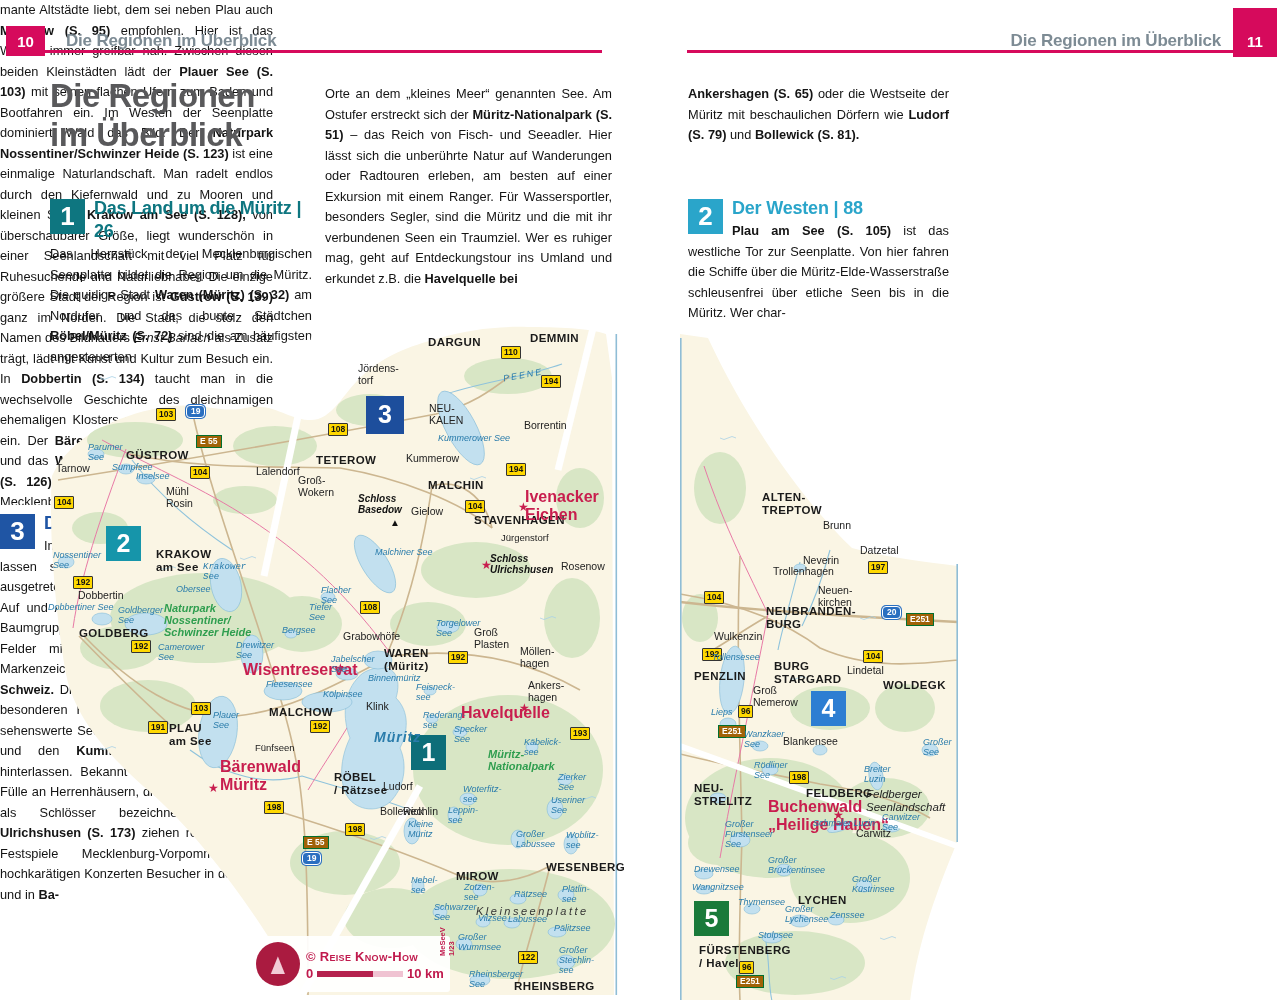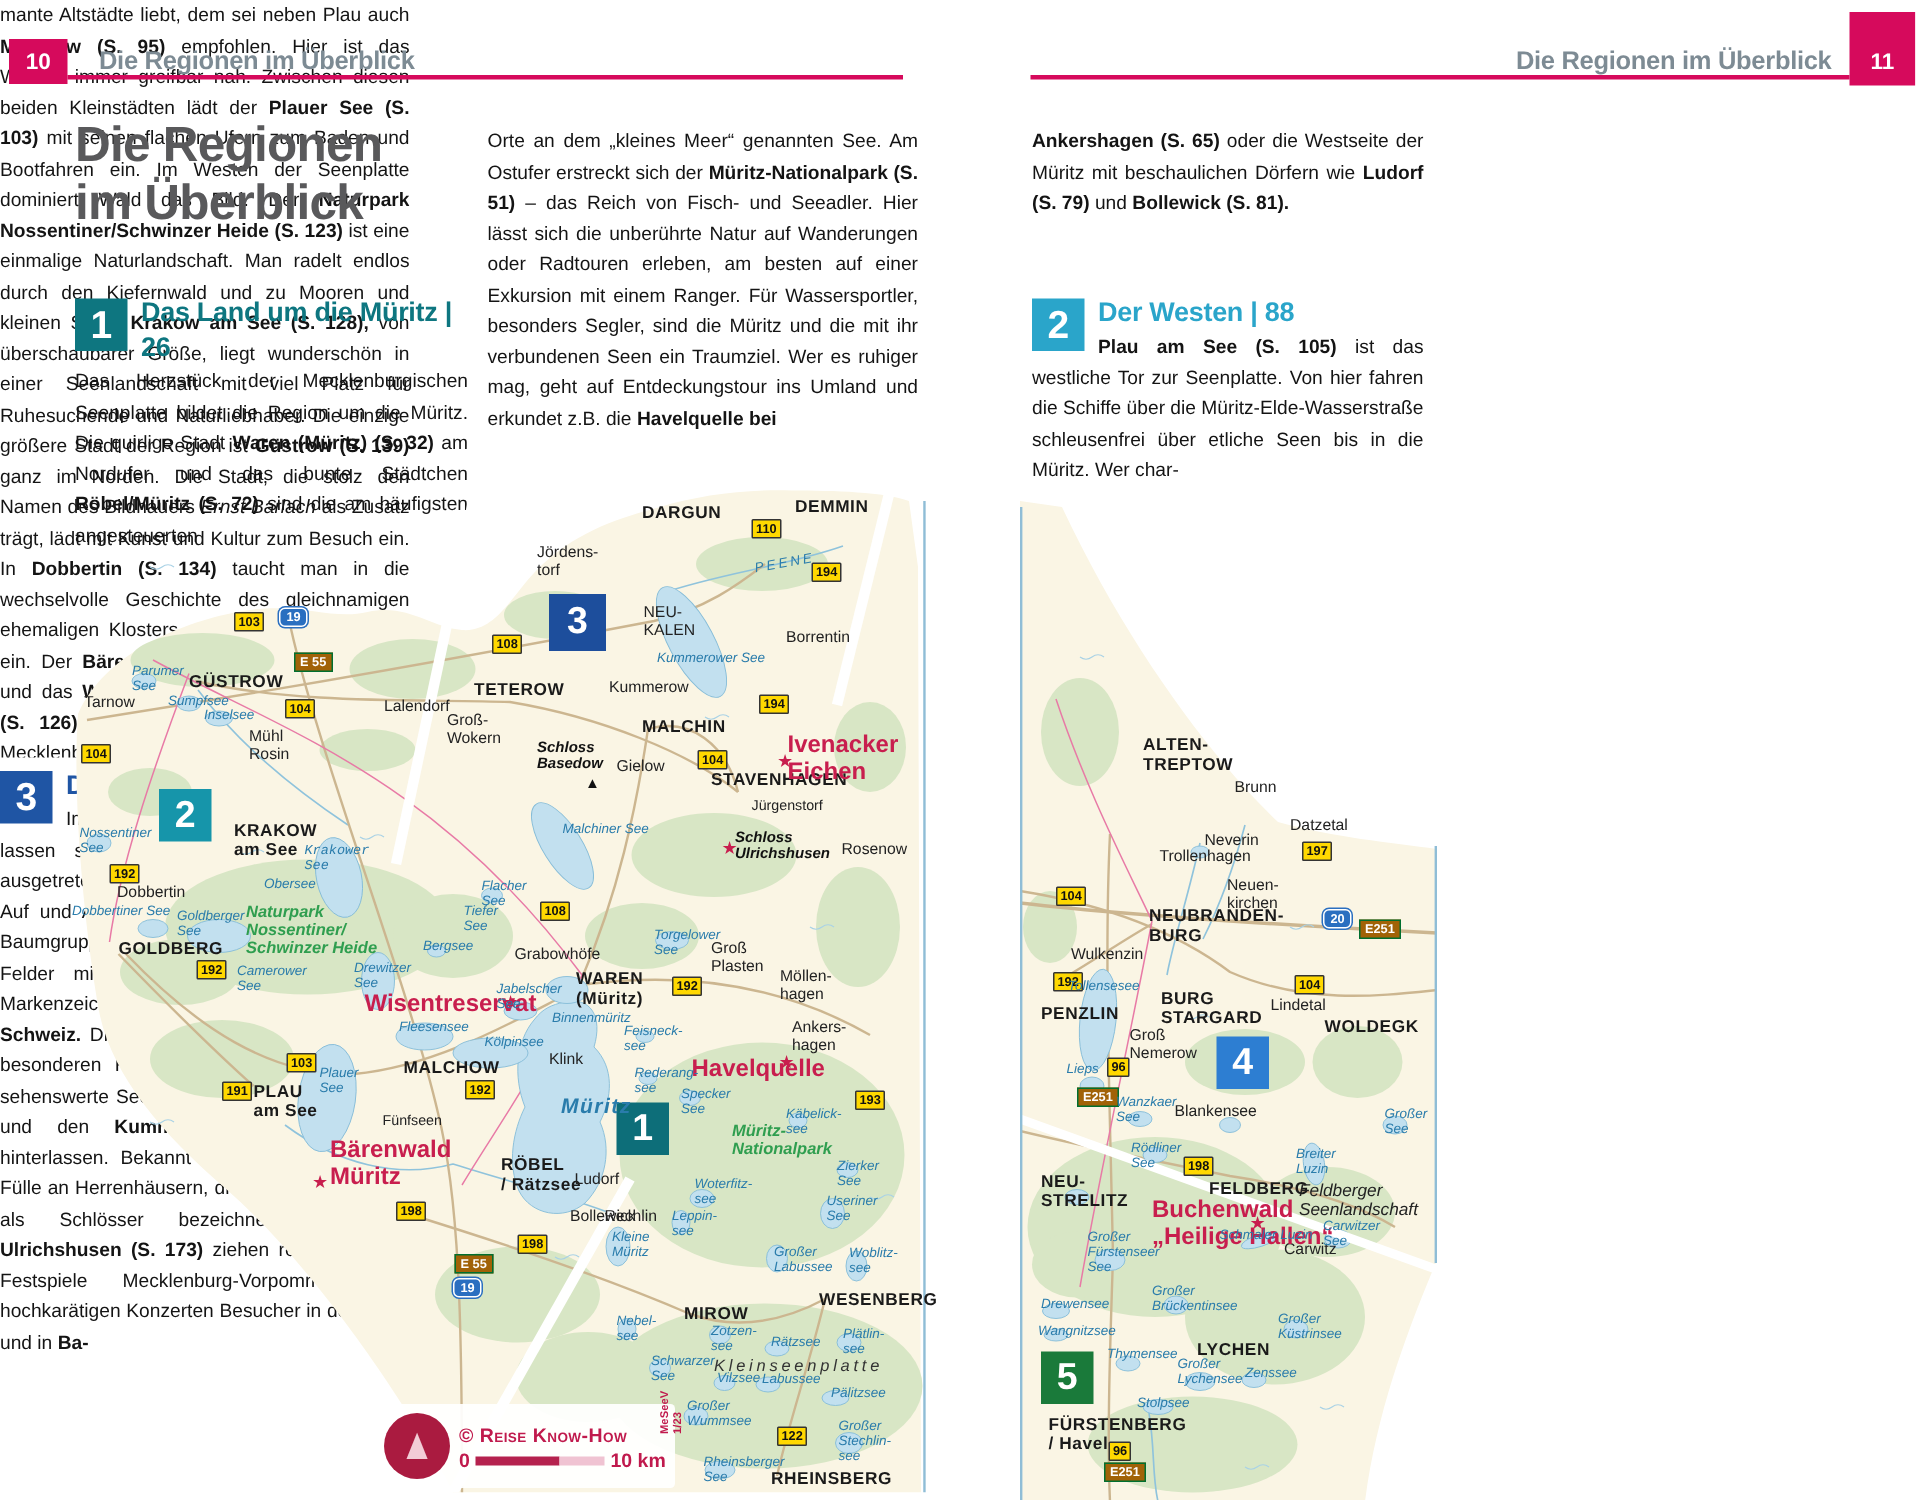--- a/index.html
+++ b/index.html
@@ -368,21 +368,21 @@
       <span class="ml l" style="left: 408px; top: 488px;">Leppin-
 see</span>
       <span class="ml l" style="left: 511px; top: 478px;">Useriner
 See</span>
       <span class="ml l" style="left: 476px; top: 512px;">Großer
 Labussee</span>
       <span class="ml l" style="left: 526px; top: 513px;">Woblitz-
 see</span>
       <span class="ml l" style="left: 371px; top: 558px;">Nebel-
 see</span>
-      <span class="ml l" style="left: 434px; top: 565px;">Zotzen-
+      <span class="ml l" style="left: 424px; top: 565px;">Zotzen-
 see</span>
       <span class="ml l" style="left: 474px; top: 572px;">Rätzsee</span>
       <span class="ml l" style="left: 522px; top: 567px;">Plätlin-
 see</span>
       <span class="ml l" style="left: 394px; top: 585px;">Schwarzer
 See</span>
       <span class="ml l" style="left: 438px; top: 596px;">Vilzsee</span>
       <span class="ml l" style="left: 468px; top: 597px;">Labussee</span>
       <span class="ml l" style="left: 514px; top: 606px;">Pälitzsee</span>
       <span class="ml l" style="left: 418px; top: 615px;">Großer

